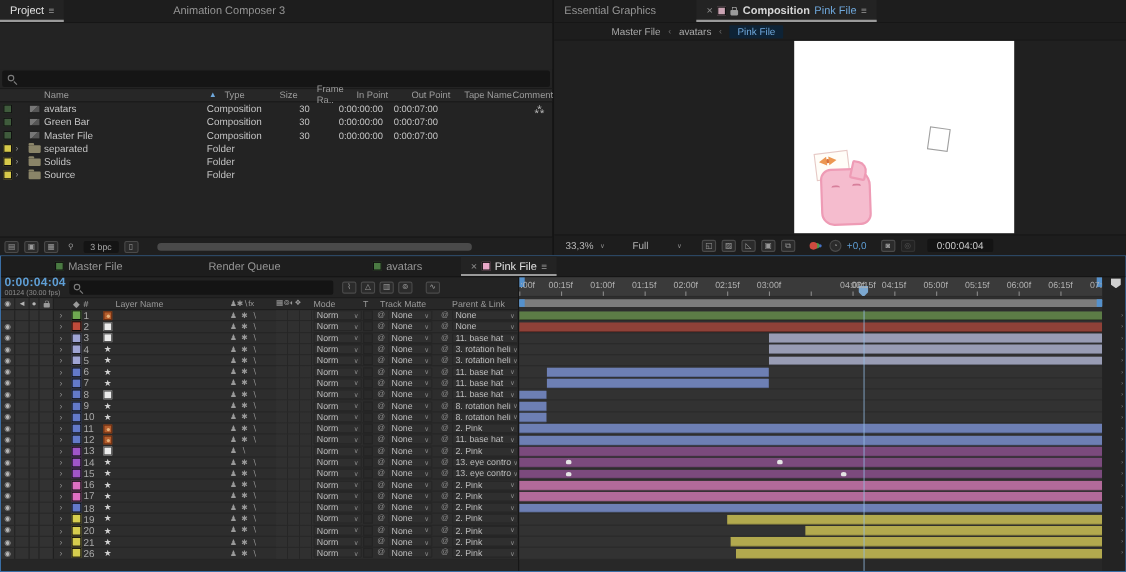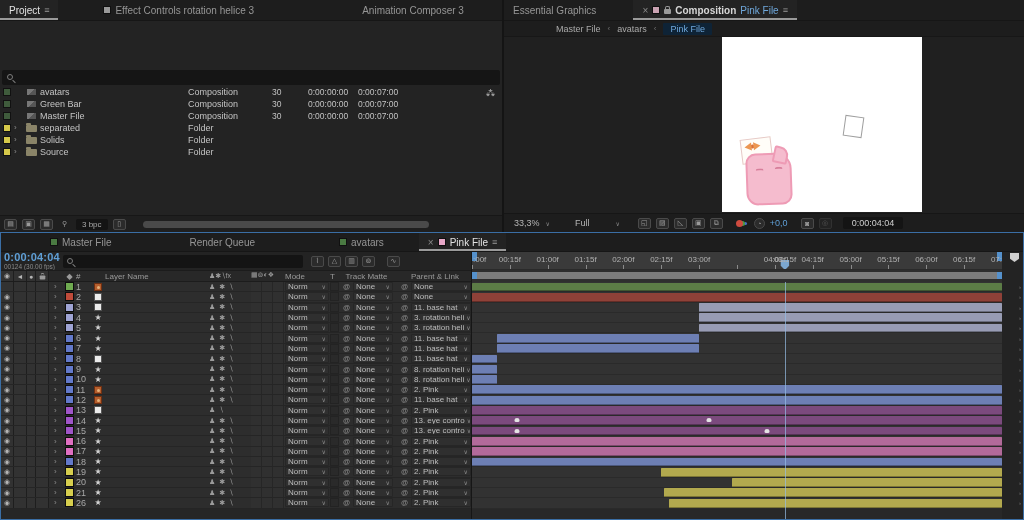--- a/index.html
+++ b/index.html
@@ -133,35 +133,47 @@
 <div class="screen">
 
   <div class="top">
 
     <div class="project-panel">
       <div class="tabbar">
         <div class="tab active">
           <span>Project</span>
           <span class="menu-glyph">≡</span>
         </div>
-        <div class="tab" style="margin-left:36px;">
-          <span class="sq-chip" style="background:#9a9a9a;"></span>
-          <span>Effect Controls rotation helice 3</span>
-        </div>
         <div class="tab" style="margin-left:90px;">
           <span>Animation Composer 3</span>
         </div>
       </div>
 
       <div class="bin-empty"></div>
 
       <div class="search-row">
         <span class="mag"></span>
       </div>
 
+      <div class="p-head">
+        <span class="pc-chipcol"></span>
+          <span class="pc-arrow"></span>
+          <span class="pc-icon"></span>
+        <span class="pc-name">
+            <span>Name</span>
+          </span>
+        <span class="pc-sort">▲</span>
+        <span class="pc-type">Type</span>
+        <span class="pc-size">Size</span>
+        <span class="pc-fr">Frame Ra..</span>
+        <span class="pc-in">In Point</span>
+        <span class="pc-out">Out Point</span>
+        <span class="pc-tape">Tape Name</span>
+        <span class="pc-comment">Comment</span>
+      </div>
 
       <div>
           <div class="p-row">
     <span class="pc-chipcol">
               <span class="p-chip" style="background: rgb(63, 91, 60);"></span>
             </span>
     <span class="pc-arrow"></span>
     <span class="pc-icon">
               <span class="p-icon comp-ic"></span>
             </span>

